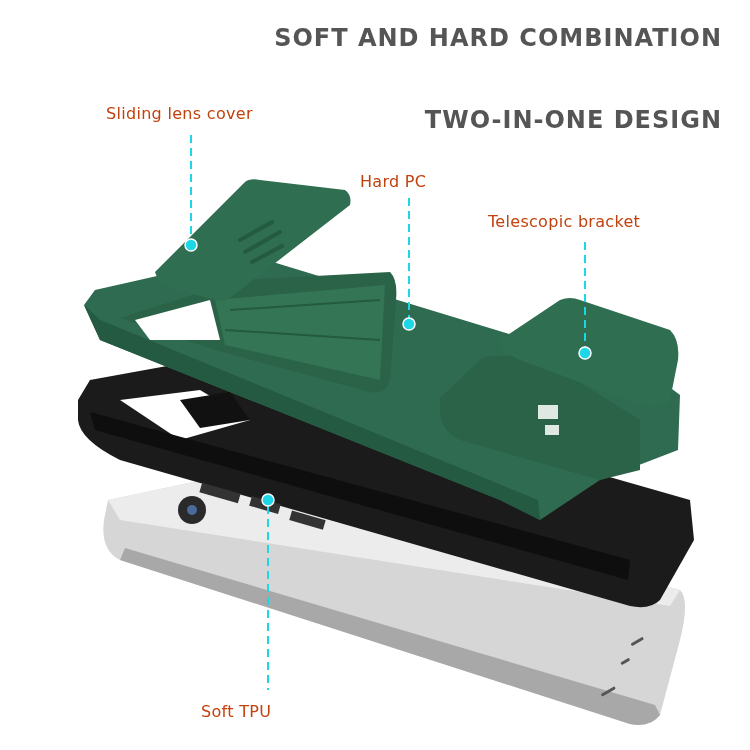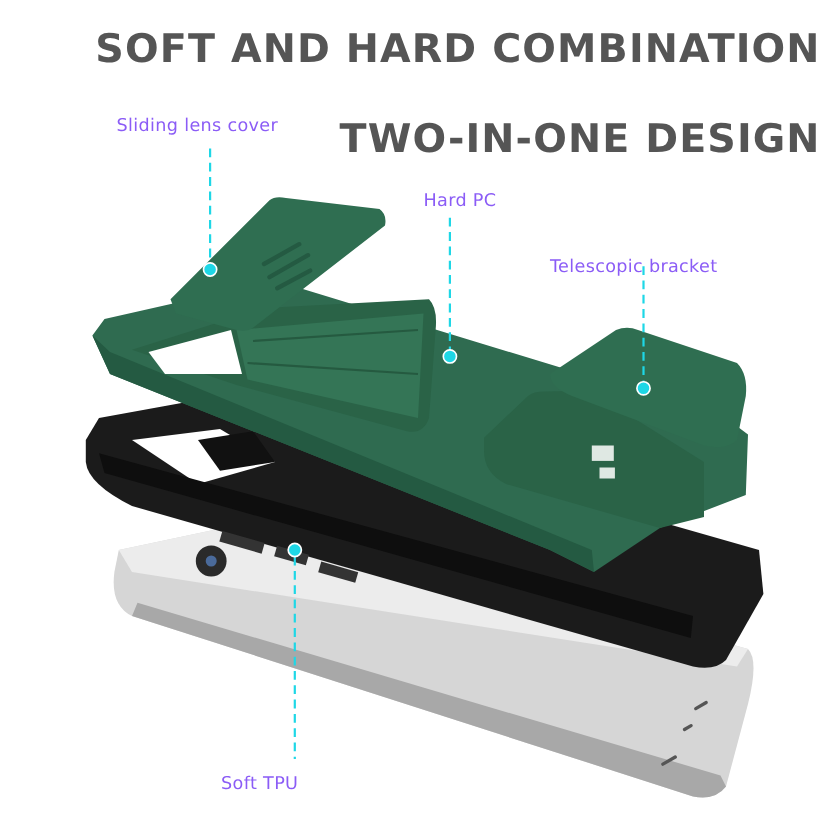--- a/index.html
+++ b/index.html
@@ -1,20 +1,20 @@
 <!DOCTYPE html>
 <html><head>
   <meta charset="utf-8">
   <style>
     html, body { margin: 0; padding: 0; background: #ffffff; }
     body { width: 750px; height: 750px; position: relative; overflow: hidden; font-family: "DejaVu Sans", sans-serif; }
-    .headline { position: absolute; right: 4px; font-weight: bold; color: #555555; letter-spacing: 1px; font-size: 36px; white-space: nowrap; }
+    .headline { position: absolute; right: 28px; font-weight: bold; color: #555555; letter-spacing: 1px; font-size: 24px; white-space: nowrap; }
     .h1 { top: 24px; }
     .h2 { top: 74px; margin-top: 32px; }
-    .label { position: absolute; color: #8b5cf6; font-size: 16px; white-space: nowrap; letter-spacing: 0.3px; }
+    .label { position: absolute; color: #c2410c; font-size: 16px; white-space: nowrap; letter-spacing: 0.3px; }
     .art { position: absolute; left: 0; top: 0; }
   </style>
 </head>
 <body>
 
 <div class="headline h1">SOFT AND HARD COMBINATION</div>
 <div class="headline h2">TWO-IN-ONE DESIGN</div>
 
 <svg class="art" width="750" height="750" viewBox="0 0 750 750">
 
@@ -76,15 +76,15 @@
     <line x1="585" y1="242" x2="585" y2="347" stroke="#1ed7e6" stroke-width="2" stroke-dasharray="8,5"></line>
     <circle cx="585" cy="353" r="6" fill="#1ed7e6" stroke="#ffffff" stroke-width="1.5"></circle>
   </g>
   <g>
     <line x1="268" y1="506" x2="268" y2="690" stroke="#1ed7e6" stroke-width="2" stroke-dasharray="8,5"></line>
     <circle cx="268" cy="500" r="6" fill="#1ed7e6" stroke="#ffffff" stroke-width="1.5"></circle>
   </g>
 </svg>
 
 <div class="label" style="left:106px; top:104px;">Sliding lens cover</div>
-<div class="label" style="left:360px; top:172px;margin-left:25px;">Hard PC</div>
-<div class="label" style="left:500px; top:212px;margin-top:20px;">Telescopic bracket</div>
+<div class="label" style="left:360px; top:172px;">Hard PC</div>
+<div class="label" style="left:488px; top:212px;">Telescopic bracket</div>
 <div class="label" style="left:201px; top:702px;">Soft TPU</div>
 
 </body></html>

